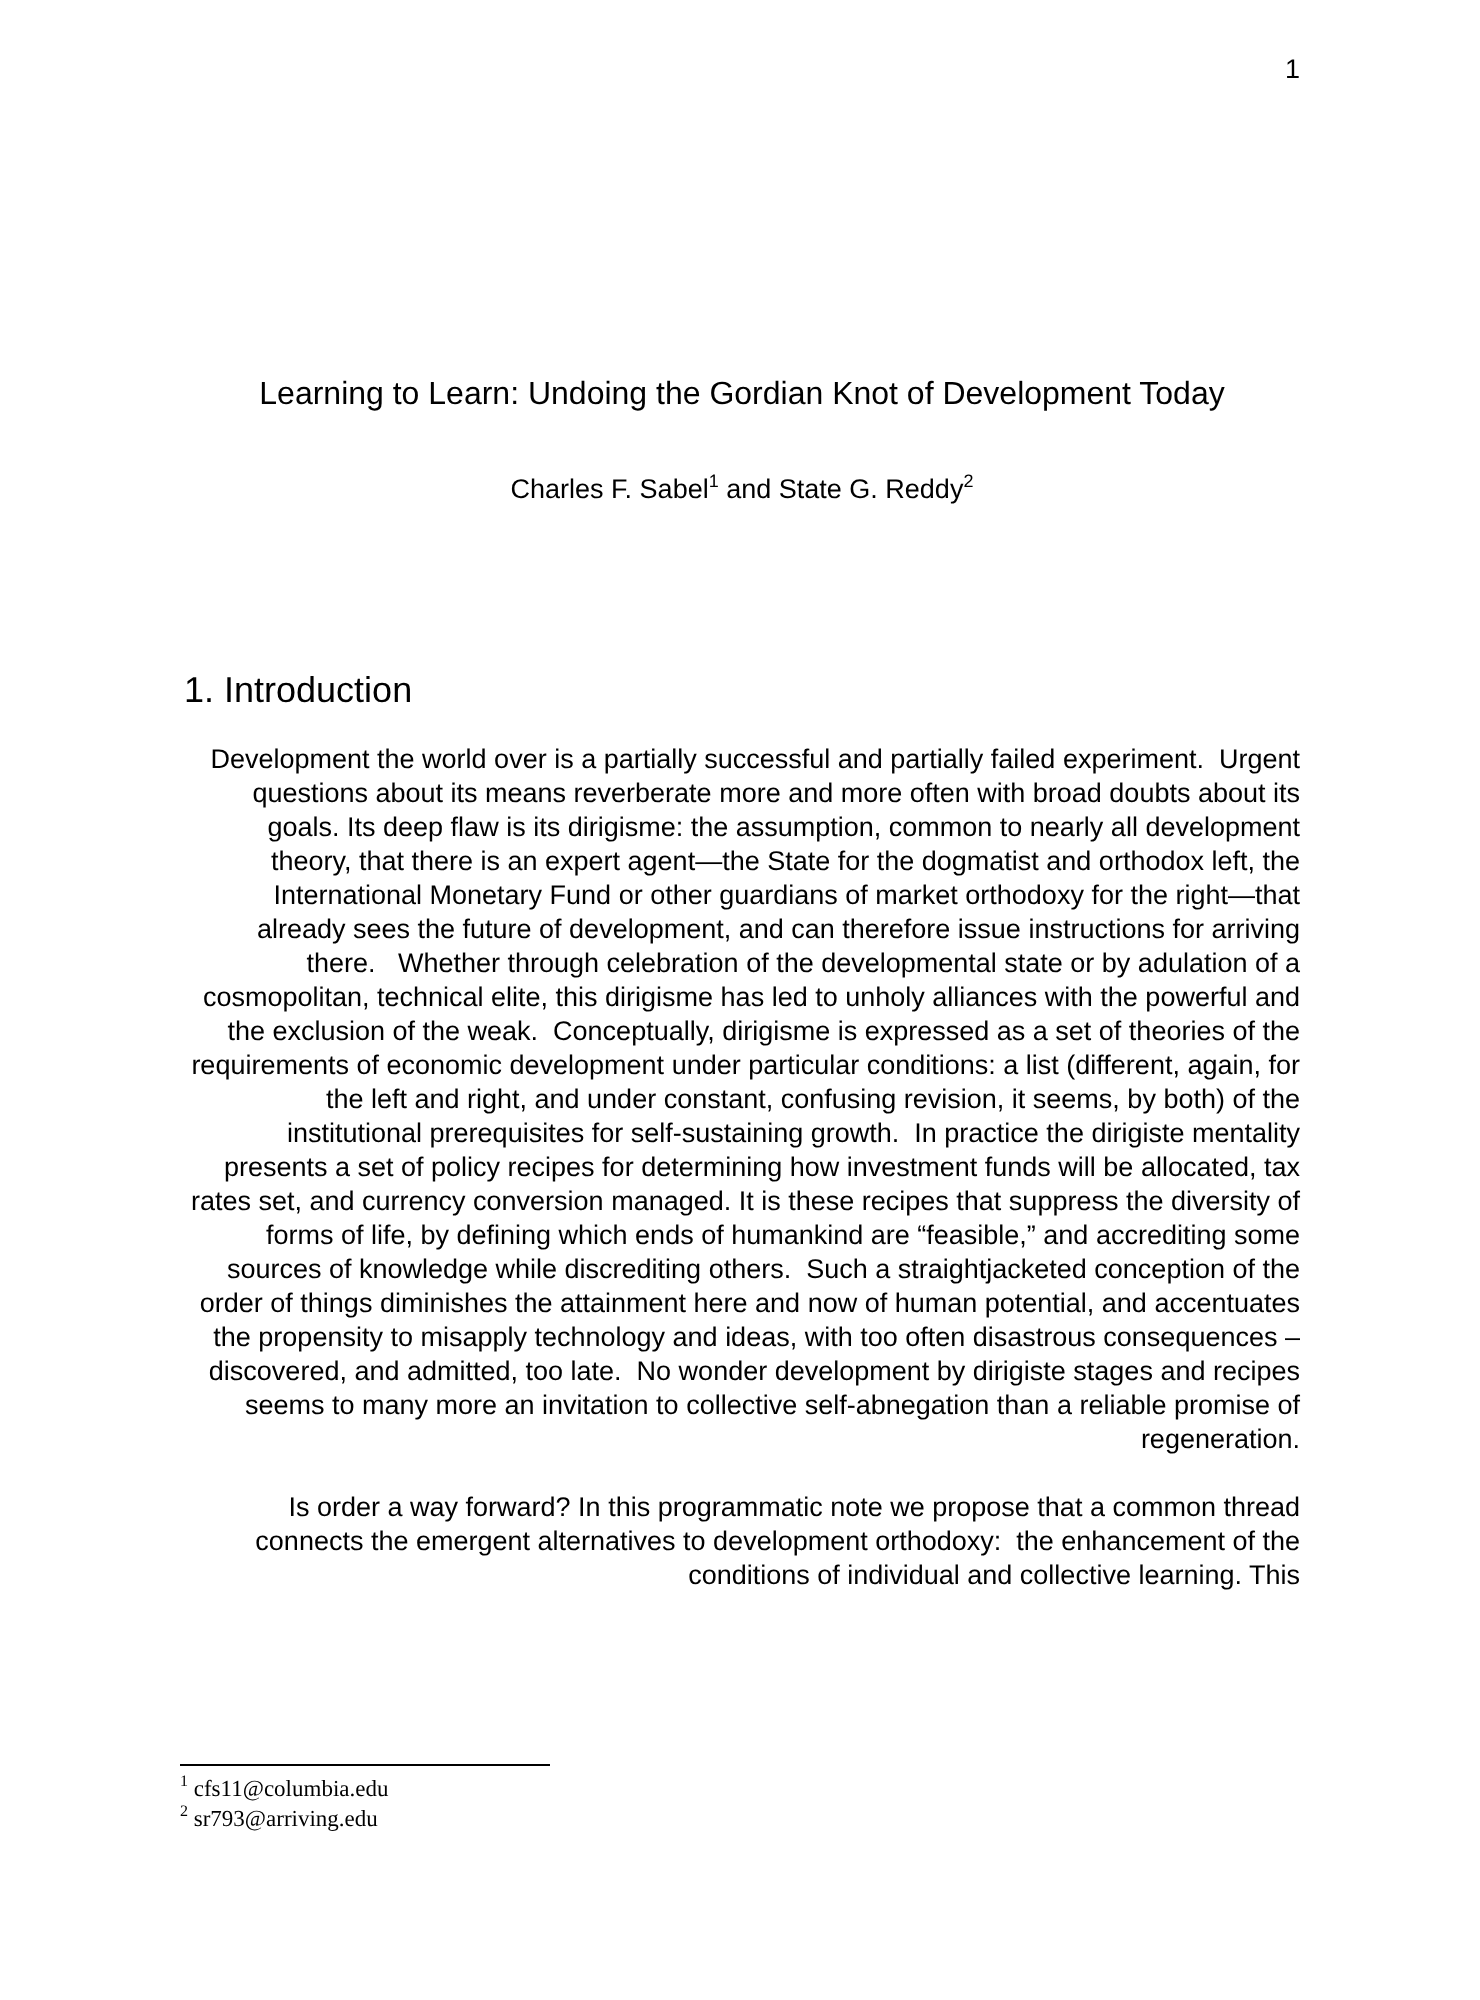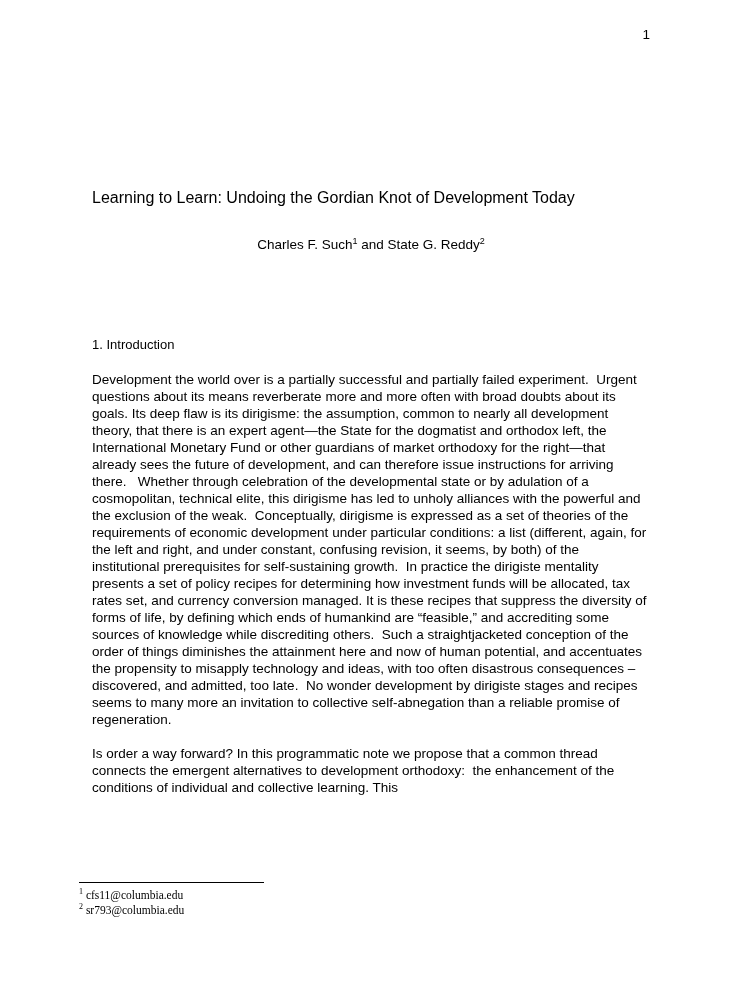--- a/index.html
+++ b/index.html
@@ -21,49 +21,49 @@
   }
   .page-number {
     text-align: right;
     font-size: 13.5px;
     line-height: 15px;
   }
   .title {
     margin: 146px 0 0 0;
     font-size: 16px;
     font-weight: normal;
-    text-align: left;
+    text-align: center;
     line-height: 19px;
   }
   .authors {
     margin: 29px 0 0 0;
     font-size: 13.5px;
     text-align: center;
     line-height: 17px;
   }
   .authors sup {
     font-size: 9px;
     line-height: 0;
   }
   .section-heading {
     margin: 83px 0 0 0;
-    font-size: 13px;
+    font-size: 18px;
     font-weight: normal;
     line-height: 18px;
   }
   .para {
     margin: 17px 0 0 0;
     font-size: 13.5px;
     line-height: 17px;
-    text-align: left;
+    text-align: right;
     white-space: pre-wrap;
   }
   .footnote-block {
     position: absolute;
-    left: 79px;
+    left: 90px;
     top: 882px;
     width: 560px;
   }
   .footnote-rule {
     width: 185px;
     height: 0;
     border-top: 1px solid #000000;
     margin: 0 0 5px 0;
   }
   .footnote {
@@ -79,27 +79,27 @@
 </style>
 </head>
 <body>
 
 <div class="page">
 
   <div class="page-number">1</div>
 
   <h1 class="title">Learning to Learn: Undoing the Gordian Knot of Development Today</h1>
 
-  <p class="authors"><span>Charles F. Such</span><sup>1</sup><span> and </span><span>State G. Reddy</span><sup>2</sup></p>
+  <p class="authors"><span>Charles F. Sabel</span><sup>1</sup><span> and </span><span>State G. Reddy</span><sup>2</sup></p>
 
   <h2 class="section-heading">1. Introduction</h2>
 
   <p class="para">Development the world over is a partially successful and partially failed experiment.  Urgent questions about its means reverberate more and more often with broad doubts about its goals. Its deep flaw is its dirigisme: the assumption, common to nearly all development theory, that there is an expert agent—the State for the dogmatist and orthodox left, the International Monetary Fund or other guardians of market orthodoxy for the right—that already sees the future of development, and can therefore issue instructions for arriving there.   Whether through celebration of the developmental state or by adulation of a cosmopolitan, technical elite, this dirigisme has led to unholy alliances with the powerful and the exclusion of the weak.  Conceptually, dirigisme is expressed as a set of theories of the requirements of economic development under particular conditions: a list (different, again, for the left and right, and under constant, confusing revision, it seems, by both) of the institutional prerequisites for self-sustaining growth.  In practice the dirigiste mentality presents a set of policy recipes for determining how investment funds will be allocated, tax rates set, and currency conversion managed. It is these recipes that suppress the diversity of forms of life, by defining which ends of humankind are “feasible,” and accrediting some sources of knowledge while discrediting others.  Such a straightjacketed conception of the order of things diminishes the attainment here and now of human potential, and accentuates the propensity to misapply technology and ideas, with too often disastrous consequences – discovered, and admitted, too late.  No wonder development by dirigiste stages and recipes seems to many more an invitation to collective self-abnegation than a reliable promise of regeneration.</p>
 
   <p class="para">Is order a way forward? In this programmatic note we propose that a common thread connects the emergent alternatives to development orthodoxy:  the enhancement of the conditions of individual and collective learning. This</p>
 
   <div class="footnote-block">
     <div class="footnote-rule"></div>
     <div class="footnote"><sup>1</sup> <span>cfs11@columbia.edu</span></div>
-    <div class="footnote"><sup>2</sup> <span>sr793@columbia.edu</span></div>
+    <div class="footnote"><sup>2</sup> <span>sr793@arriving.edu</span></div>
   </div>
 
 </div>
 
 </body></html>

